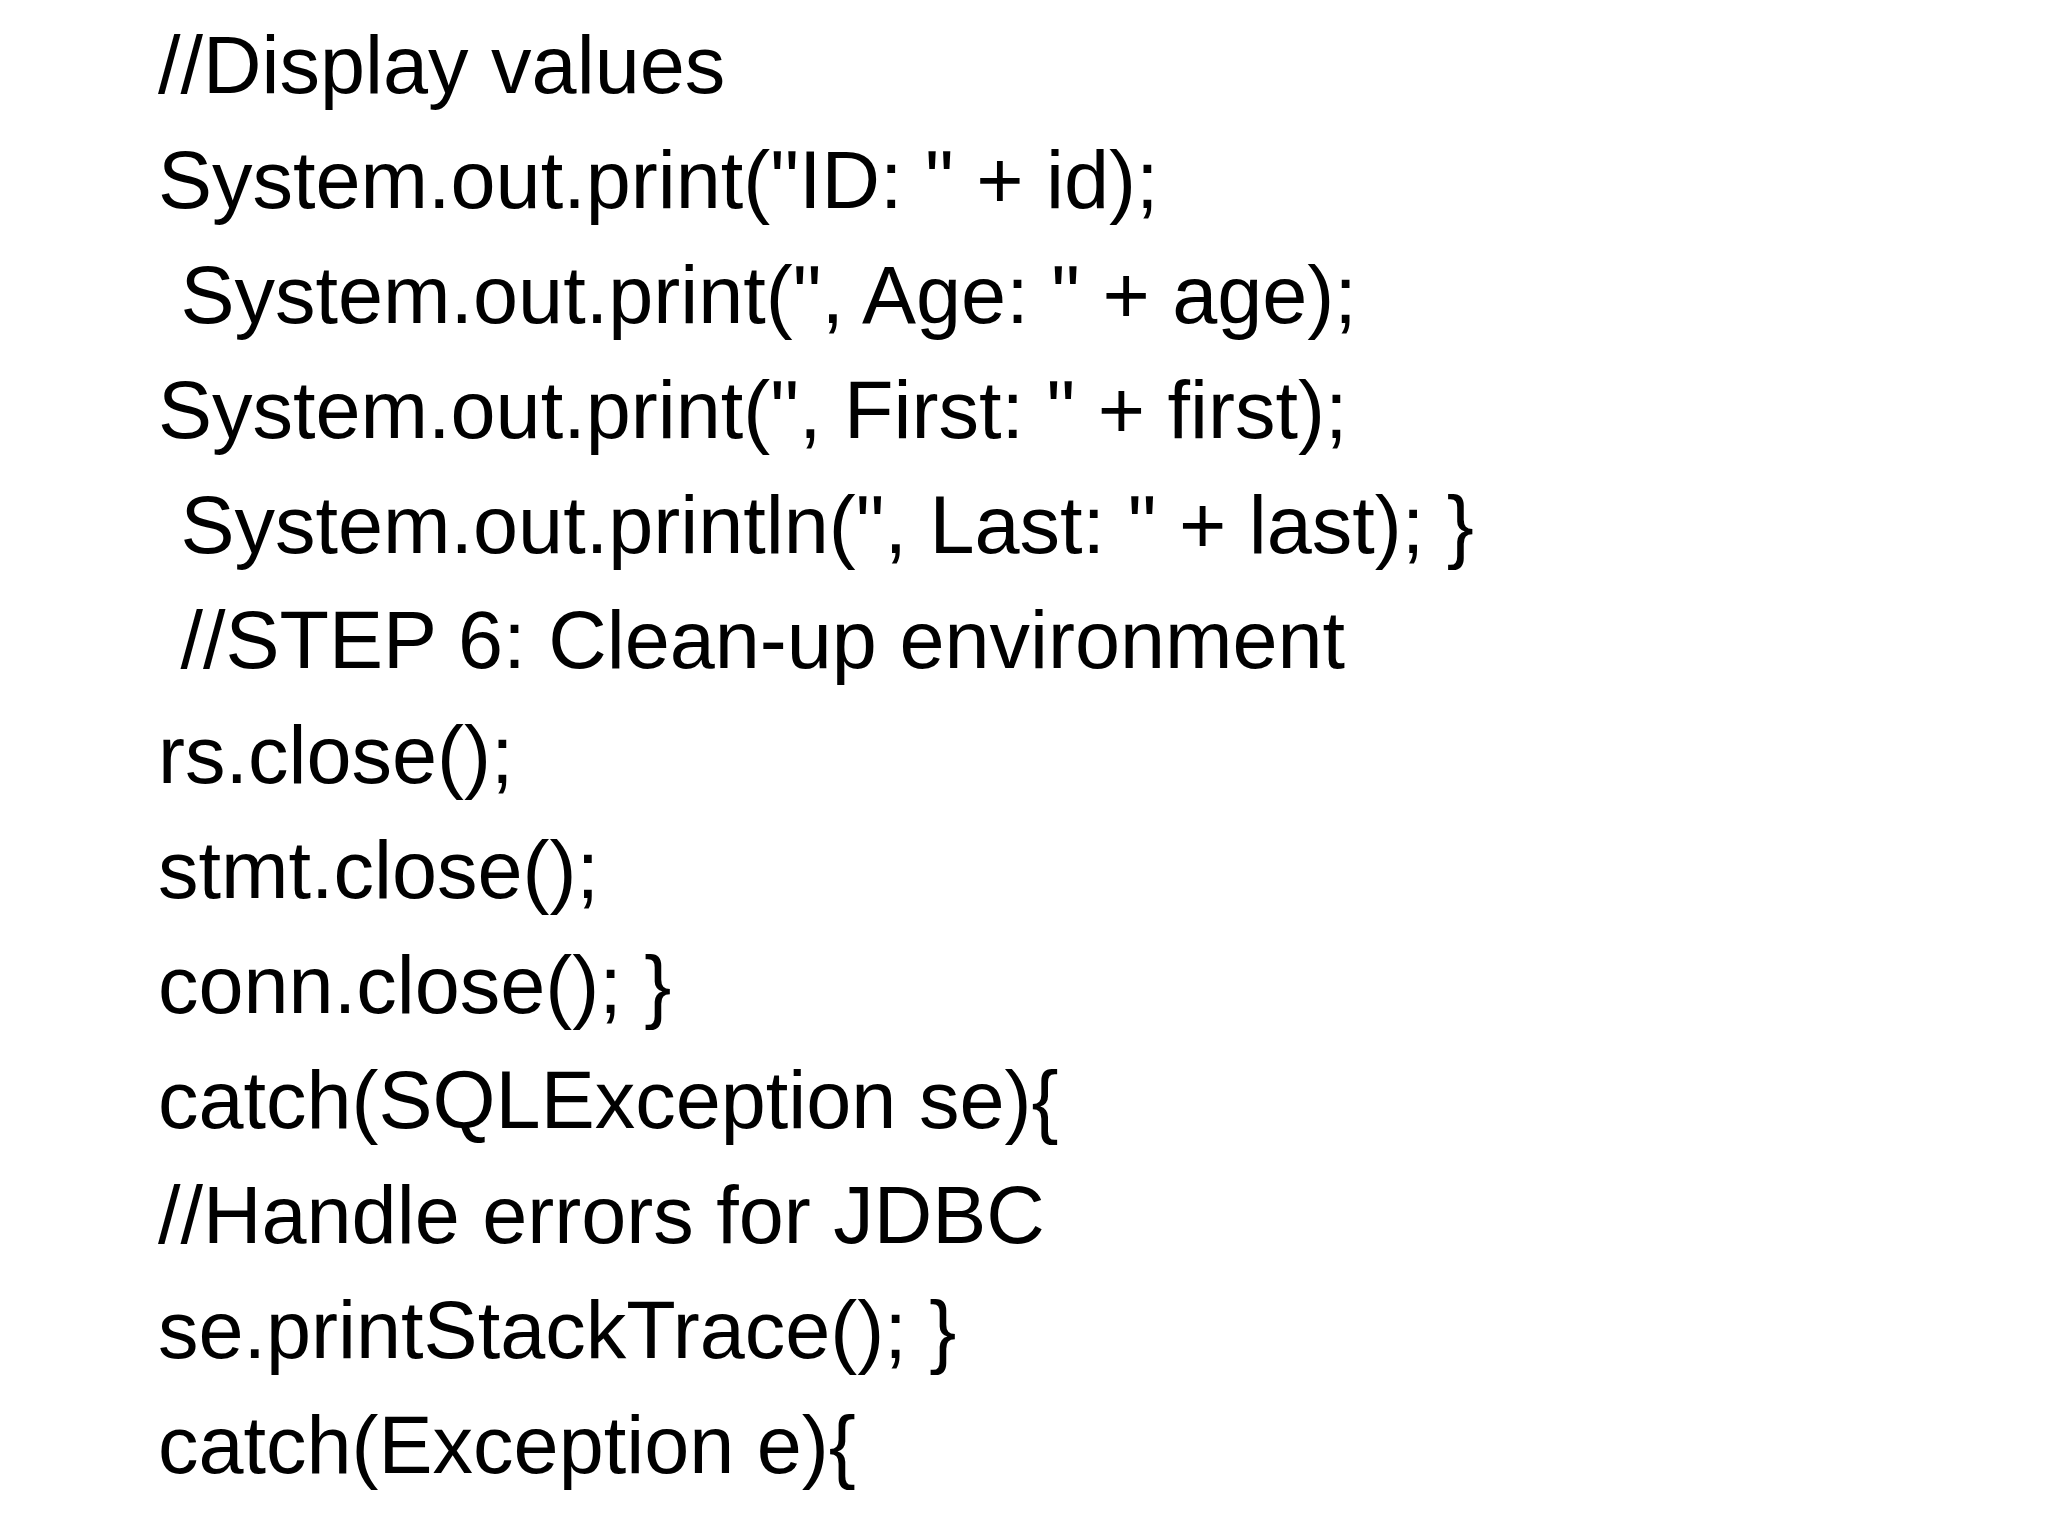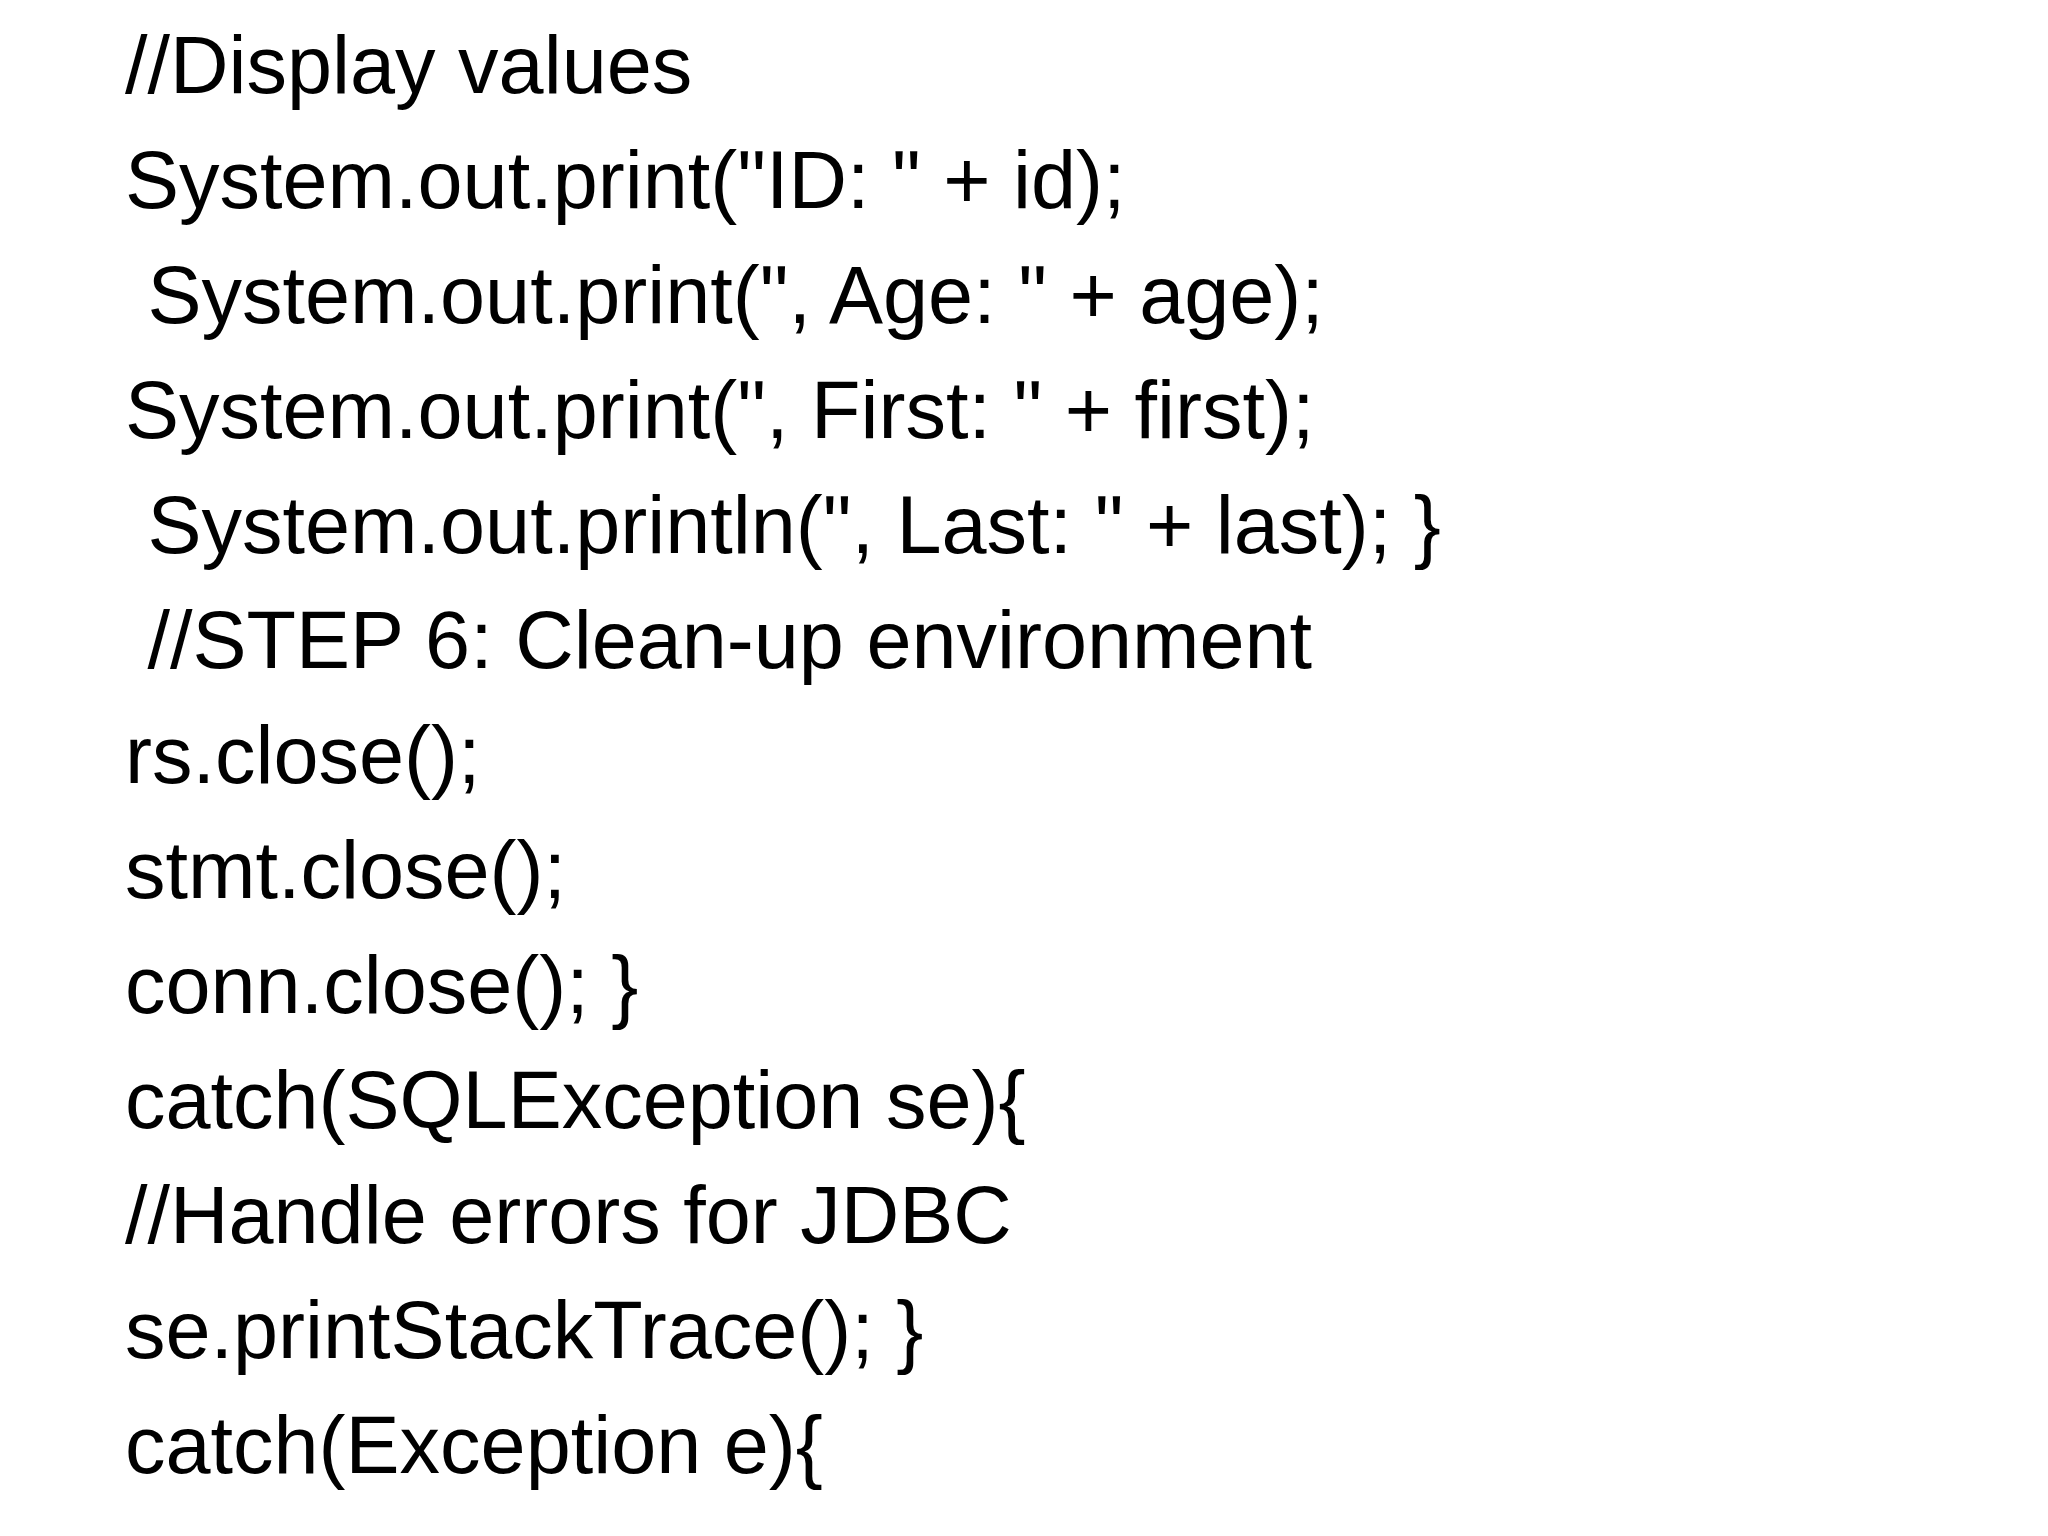--- a/index.html
+++ b/index.html
@@ -23,20 +23,21 @@
     font-family: "Liberation Sans", "DejaVu Sans", sans-serif;
     font-size: 81px;
     line-height: 115px;
     font-weight: 400;
     color: #000000;
     white-space: pre;      
     letter-spacing: 0;
   }
   .code-line {
     height: 115px;
+    margin-left: 33px;
   }
 </style>
 </head>
 <body>
 
 <div class="code-slide">
   <div class="code-lines"><div class="code-line">//Display values</div><div class="code-line">System.out.print("ID: " + id);</div><div class="code-line"> System.out.print(", Age: " + age);</div><div class="code-line">System.out.print(", First: " + first);</div><div class="code-line"> System.out.println(", Last: " + last); }</div><div class="code-line"> //STEP 6: Clean-up environment</div><div class="code-line">rs.close();</div><div class="code-line">stmt.close();</div><div class="code-line">conn.close(); }</div><div class="code-line">catch(SQLException se){</div><div class="code-line">//Handle errors for JDBC</div><div class="code-line">se.printStackTrace(); }</div><div class="code-line">catch(Exception e){</div></div>
 </div>
 
 </body></html>

